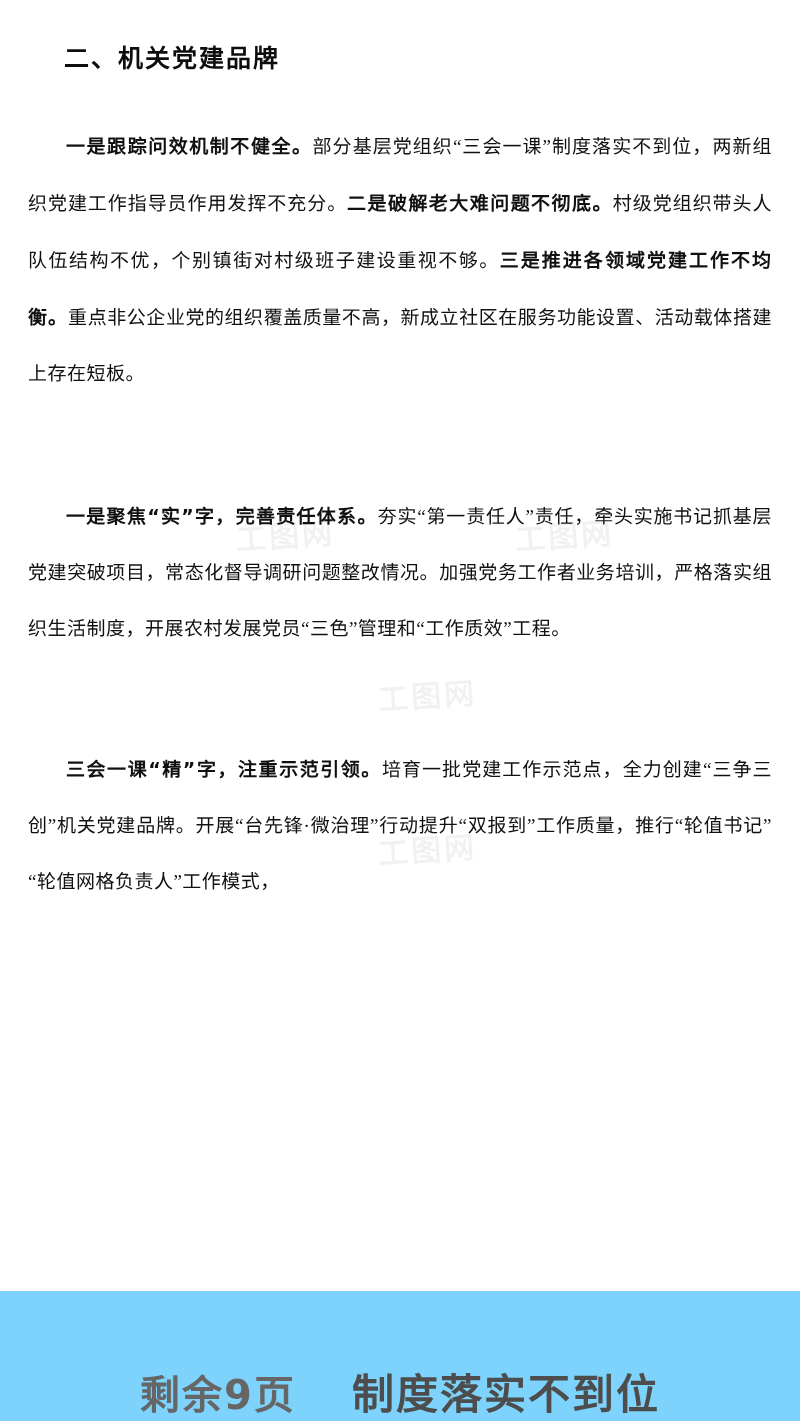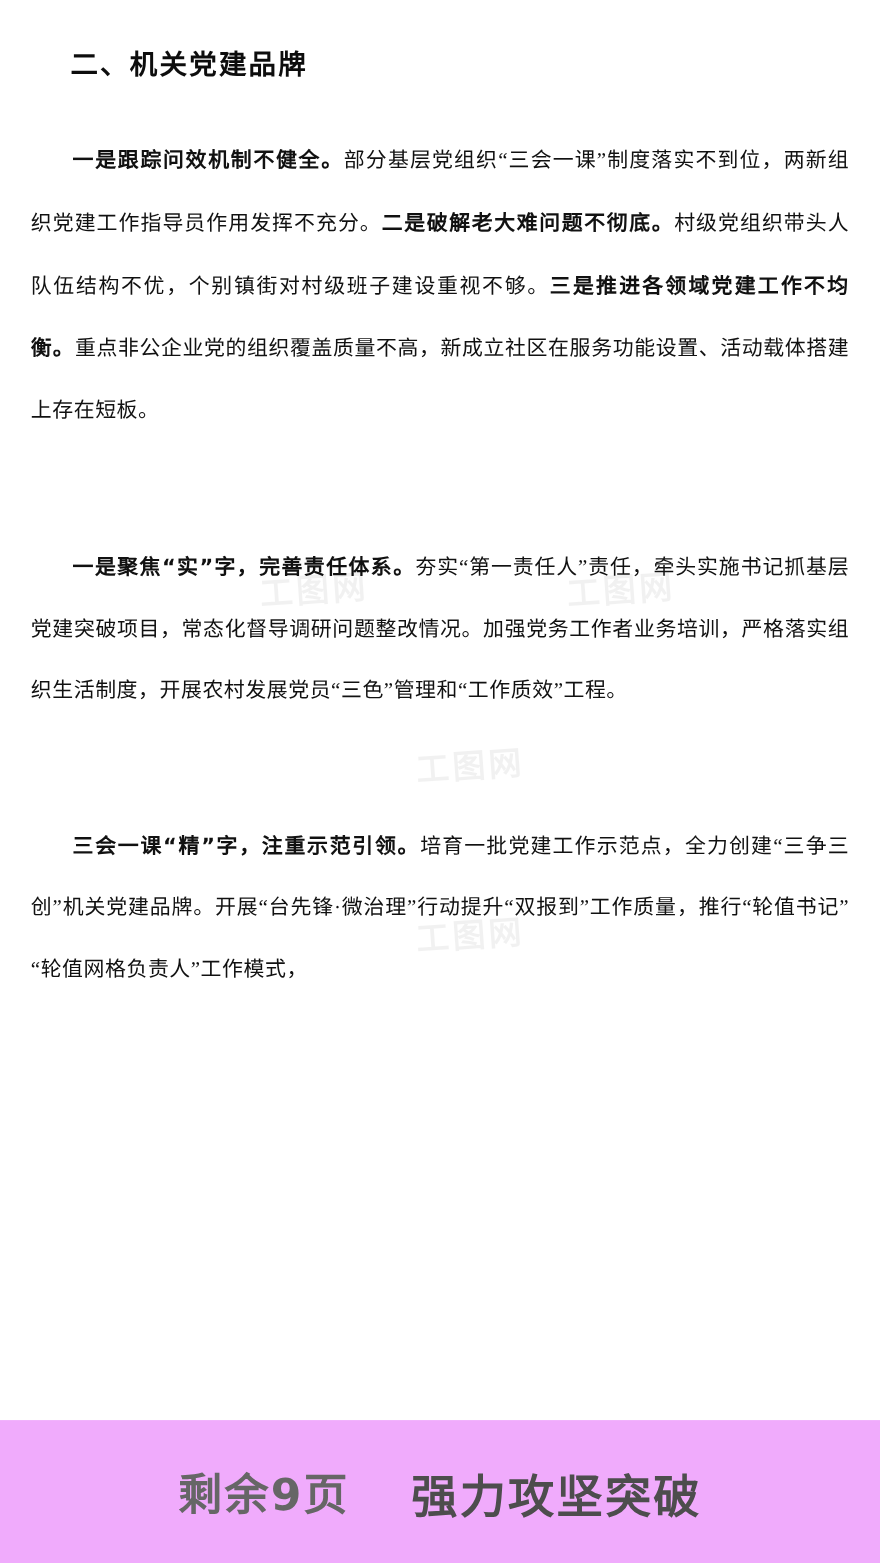--- a/index.html
+++ b/index.html
@@ -78,23 +78,23 @@
   .wm-3 { left: 378px; top: 672px; }
   .wm-4 { left: 378px; top: 826px; }
 
   
   .footer-banner {
     position: absolute;
     left: 0;
     right: 0;
     bottom: 0;
     height: 130px;
-    background: #f0abfc;
+    background: #7dd3fc;
     display: flex;
-    align-items: center;
+    align-items: flex-end;
     justify-content: center;
     gap: 56px;
     z-index: 3;
   }
   .footer-text {
     font-family: "DejaVu Sans", "Liberation Sans", sans-serif;
     font-weight: 700;
     font-size: 40px;
     letter-spacing: 2px;
     color: #666666;
@@ -139,16 +139,16 @@
     <div class="gap-para"></div>
 
     <p class="para">
       <b>三会一课“精”字，注重示范引领。</b><span>培育一批党建工作示范点，全力创建“三争三创”机关党建品牌。开展“台先锋·微治理”行动提升“双报到”工作质量，推行“轮值书记”“轮值网格负责人”工作模式，</span>
     </p>
 
   </div>
 
   <div class="footer-banner">
     <span class="footer-text">剩余9页</span>
-    <span class="footer-text strong">强力攻坚突破</span>
+    <span class="footer-text strong">制度落实不到位</span>
   </div>
 
 </div>
 
 </body></html>

